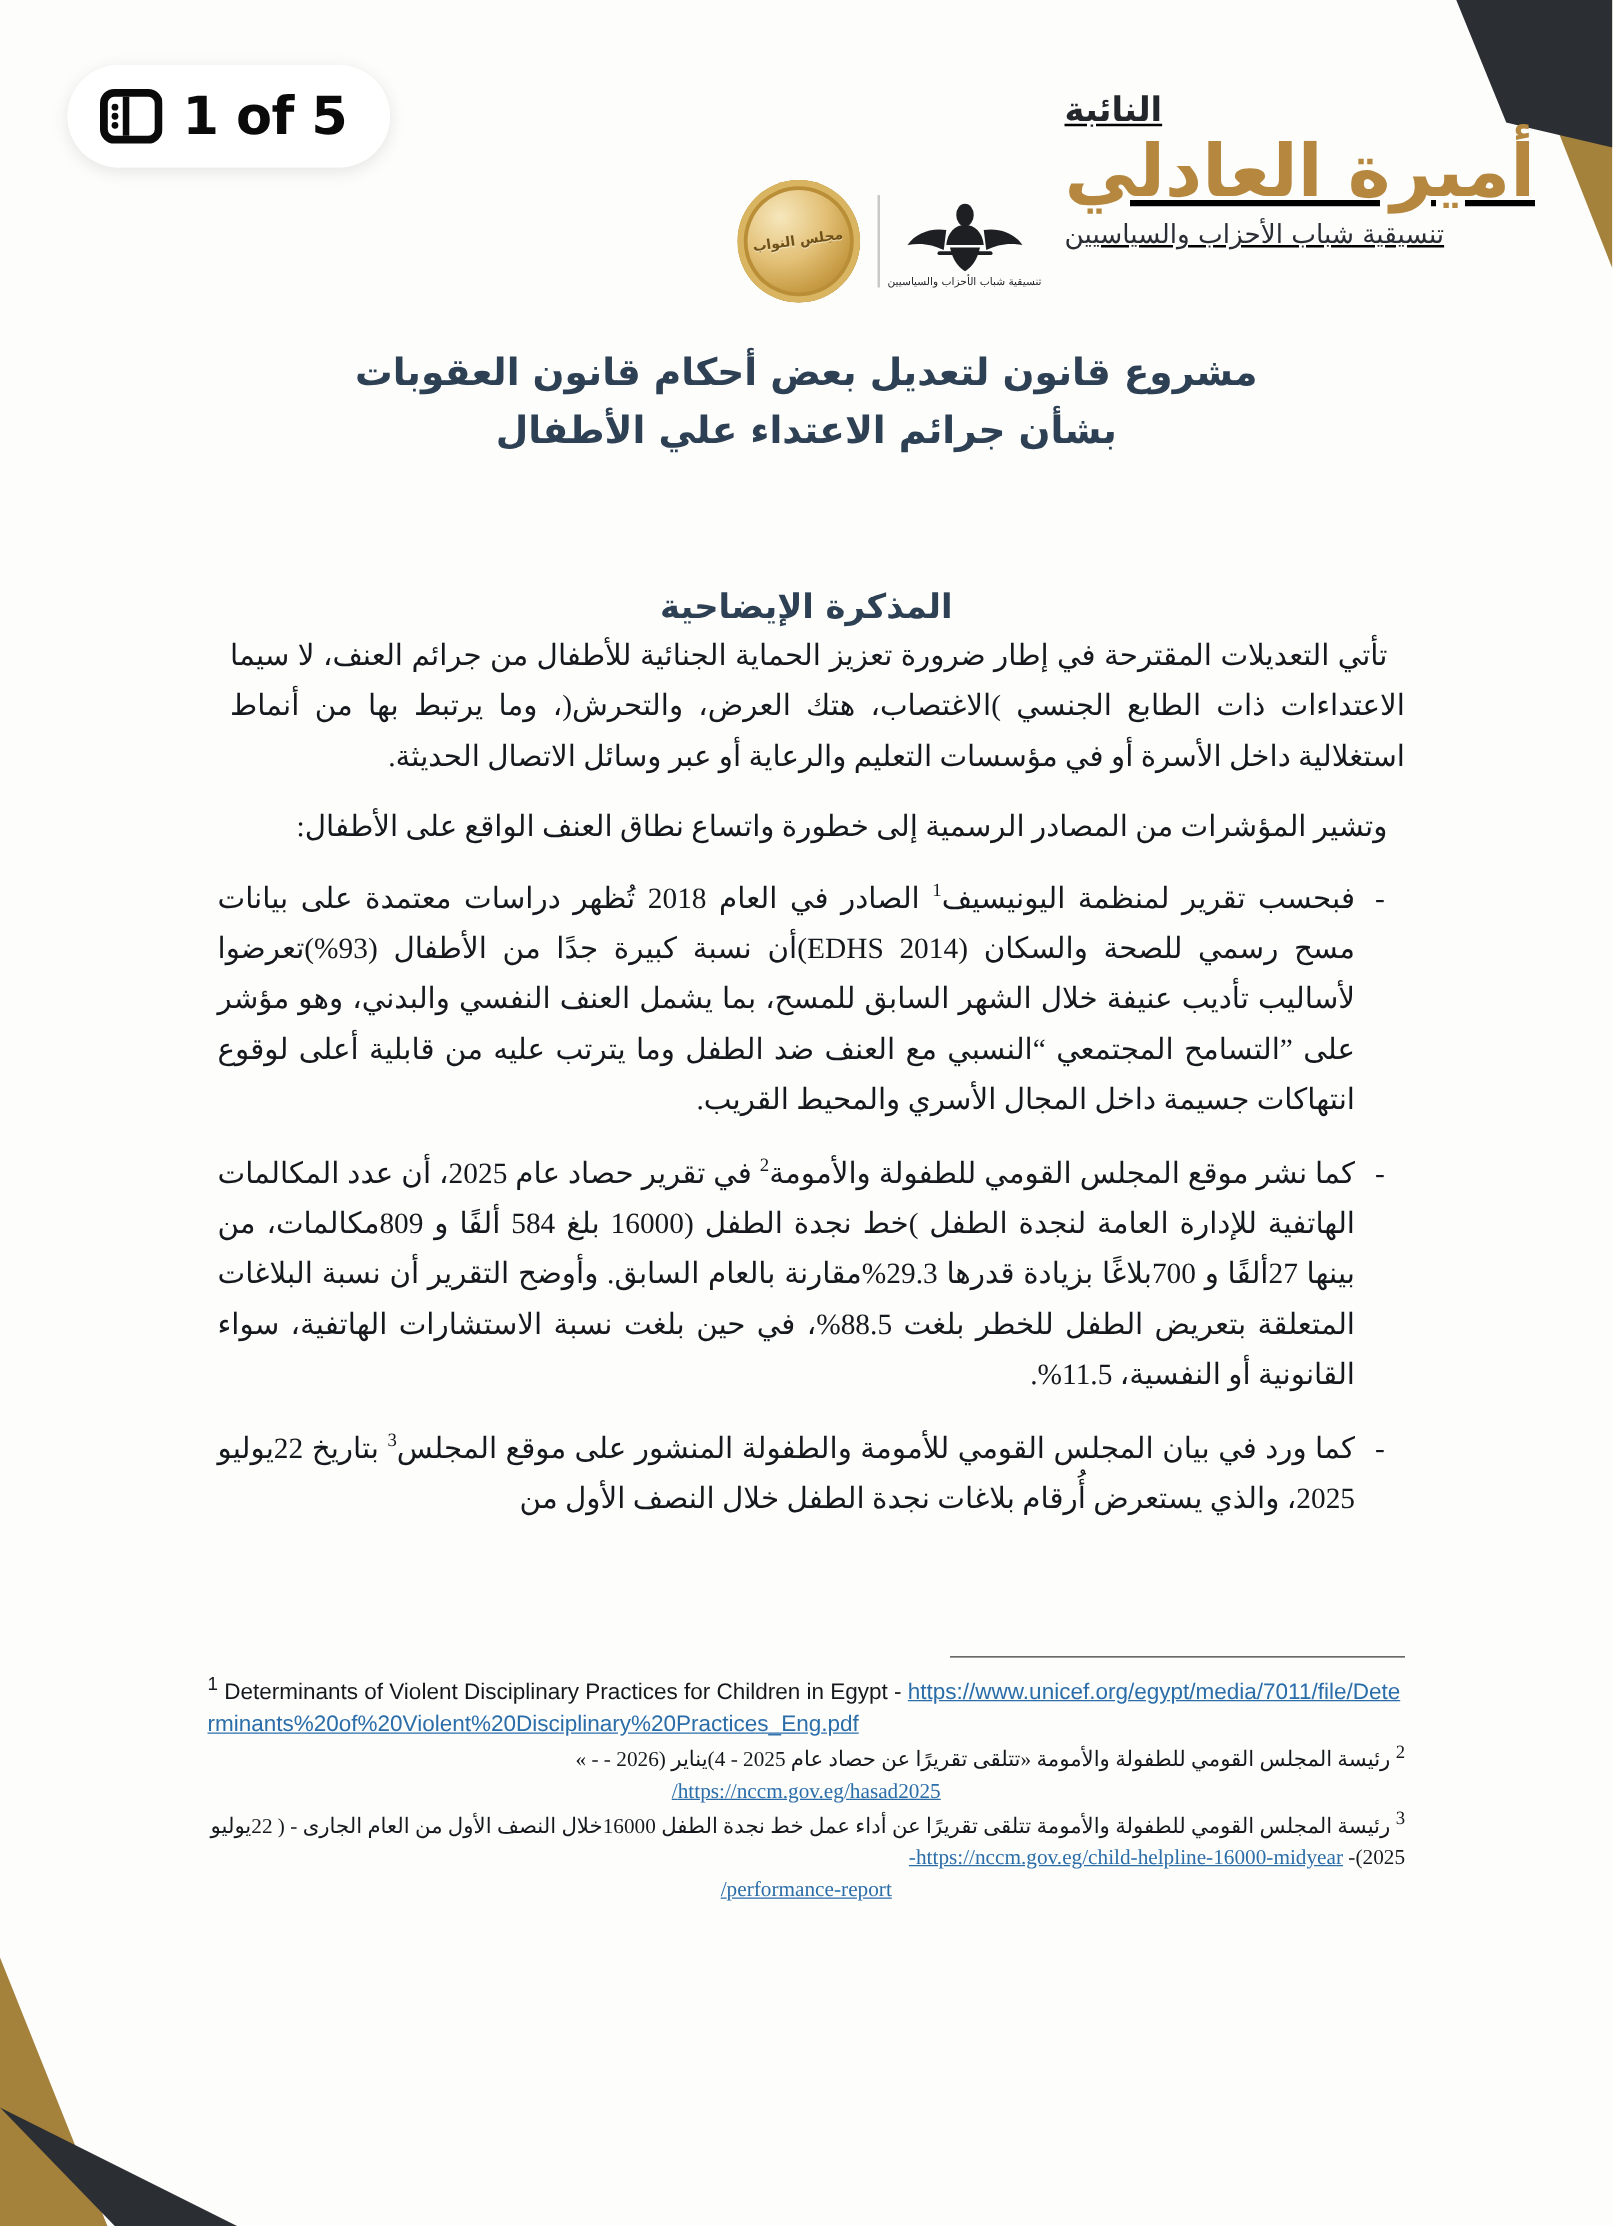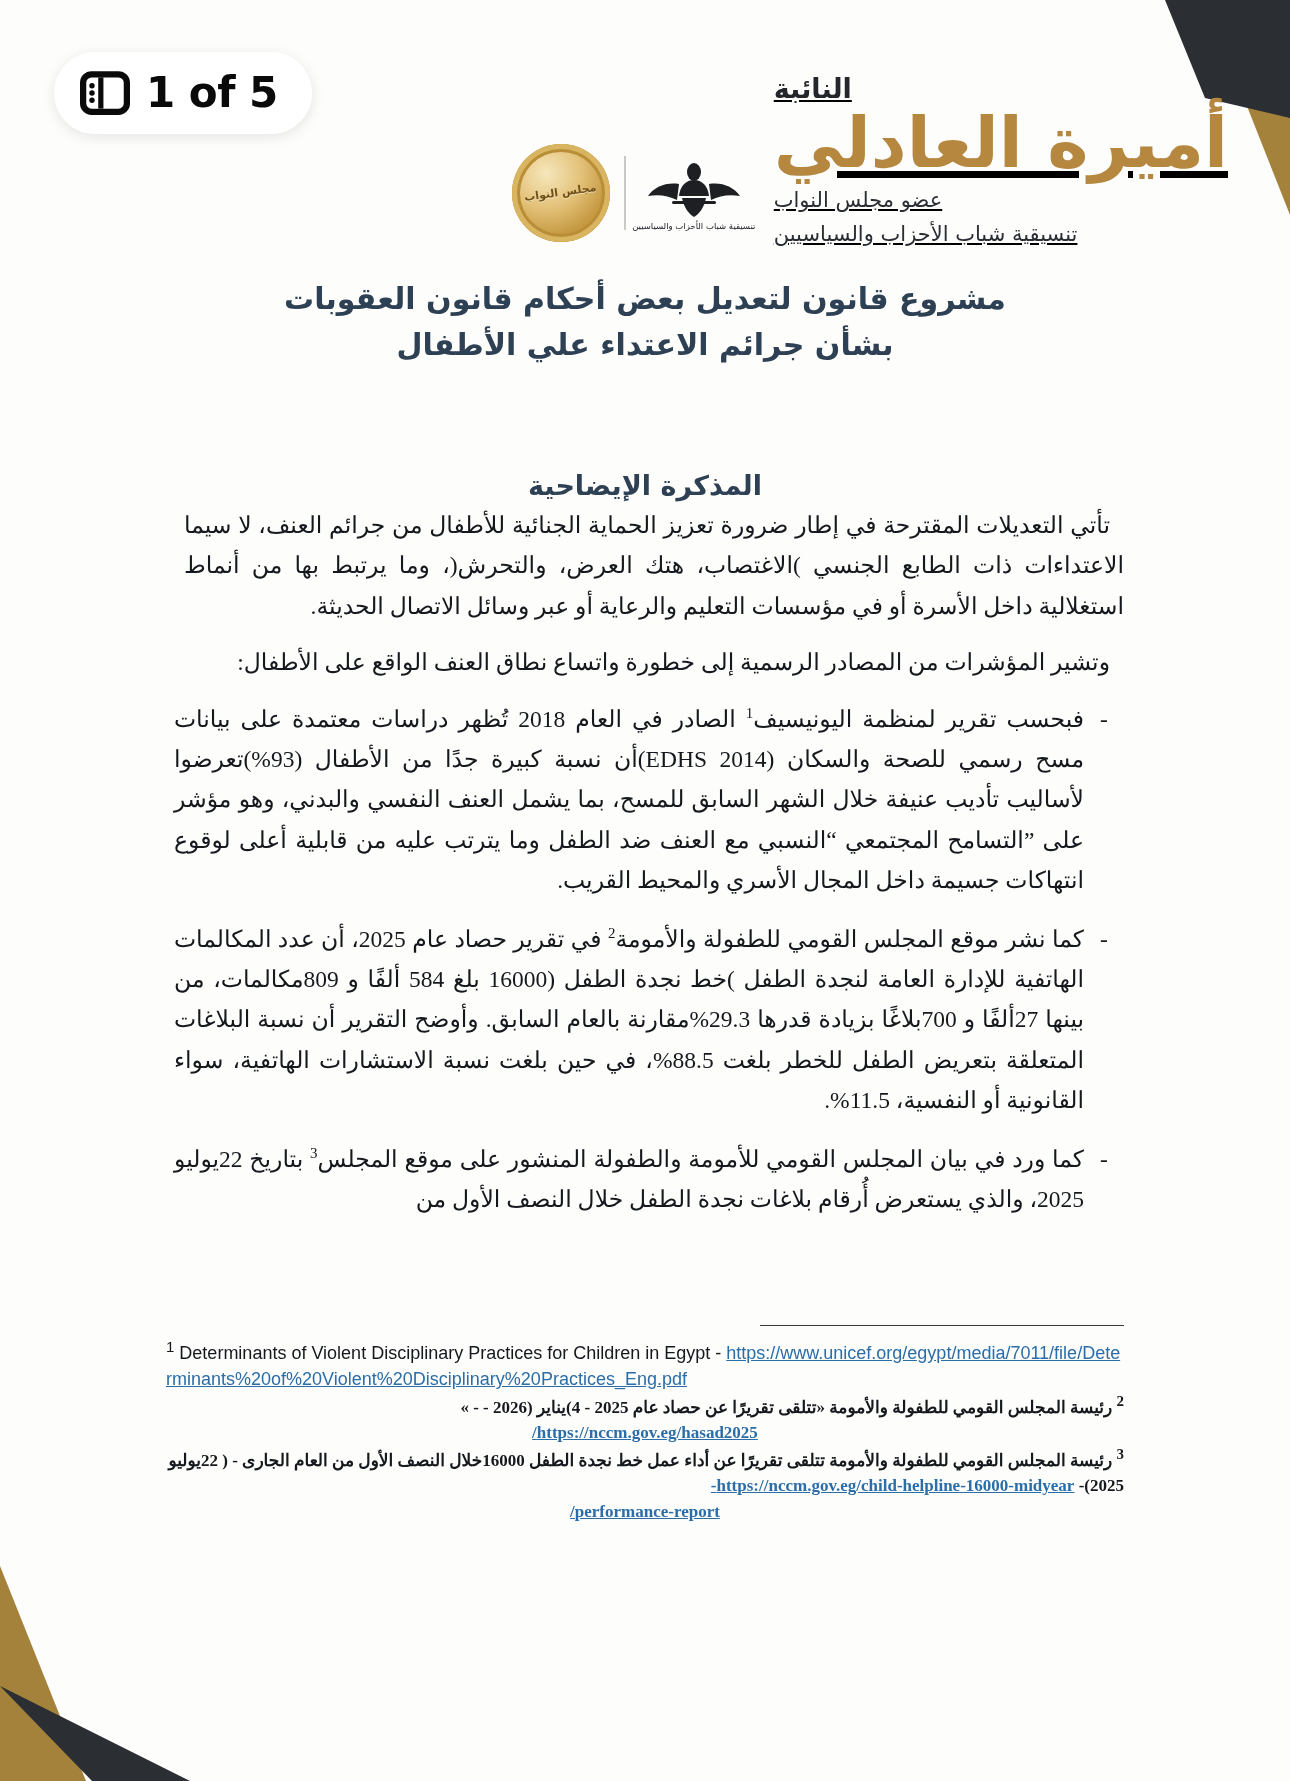--- a/index.html
+++ b/index.html
@@ -33,21 +33,21 @@
     font-family:"DejaVu Sans", sans-serif;
     padding-top:18px;
     margin-right:6px;
     min-width:330px;
     text-decoration:underline;
   }
   .lh-deputy{
     font-size:27px;font-weight:700;color:#23262b;letter-spacing:.5px;line-height:1.1;
   }
   .lh-name{
-    font-size:70px;font-weight:700;color:#b5873f;line-height:1.08;margin-top:2px;
+    font-size:58px;font-weight:700;color:#b5873f;line-height:1.08;margin-top:2px;
     letter-spacing:1px;
   }
   .lh-role{
     font-size:21px;color:#2a2d33;line-height:1.32;margin-top:6px;font-weight:400;
   }
 
   .lh-logos{
     display:flex;flex-direction:row;align-items:center;gap:14px;
     margin-top:88px;margin-right:26px;
   }
@@ -136,21 +136,21 @@
     margin-bottom:2px;
   }
   .fn-en{
     direction:ltr;text-align:left;
     font-family:"Liberation Sans", sans-serif;
     font-size:18px;line-height:1.45;
   }
   .fn-ar{
     direction:rtl;text-align:right;
     font-family:"Liberation Serif", serif;
-    font-size:17px;line-height:1.5;font-weight:bold;
+    font-size:17px;line-height:1.5;
   }
   a.lnk, .lnk{
     color:#2a6da8;text-decoration:underline;
     word-break:break-all;
   }
   .fn-center{display:block;text-align:center;}
 
   
   .pill{
     position:absolute;top:52px;left:54px;
@@ -205,21 +205,20 @@
               <rect x="26" y="45" width="44" height="3" rx="1.5"></rect>
             </g>
           </svg>
           <span class="emb-cap">تنسيقية شباب الأحزاب والسياسيين</span>
         </div>
       </div>
 
       <div class="lh-text">
         <div class="lh-deputy">النائبة</div>
         <div class="lh-name">أميرة العادلي</div>
-        <div class="lh-role">عضو مجلس النواب</div>
         <div class="lh-role">تنسيقية شباب الأحزاب والسياسيين</div>
       </div>
 
     </div>
   </header>
 
   <div class="doc-title">
     <div>مشروع قانون لتعديل بعض أحكام قانون العقوبات</div>
     <div>بشأن جرائم الاعتداء علي الأطفال</div>
   </div>

